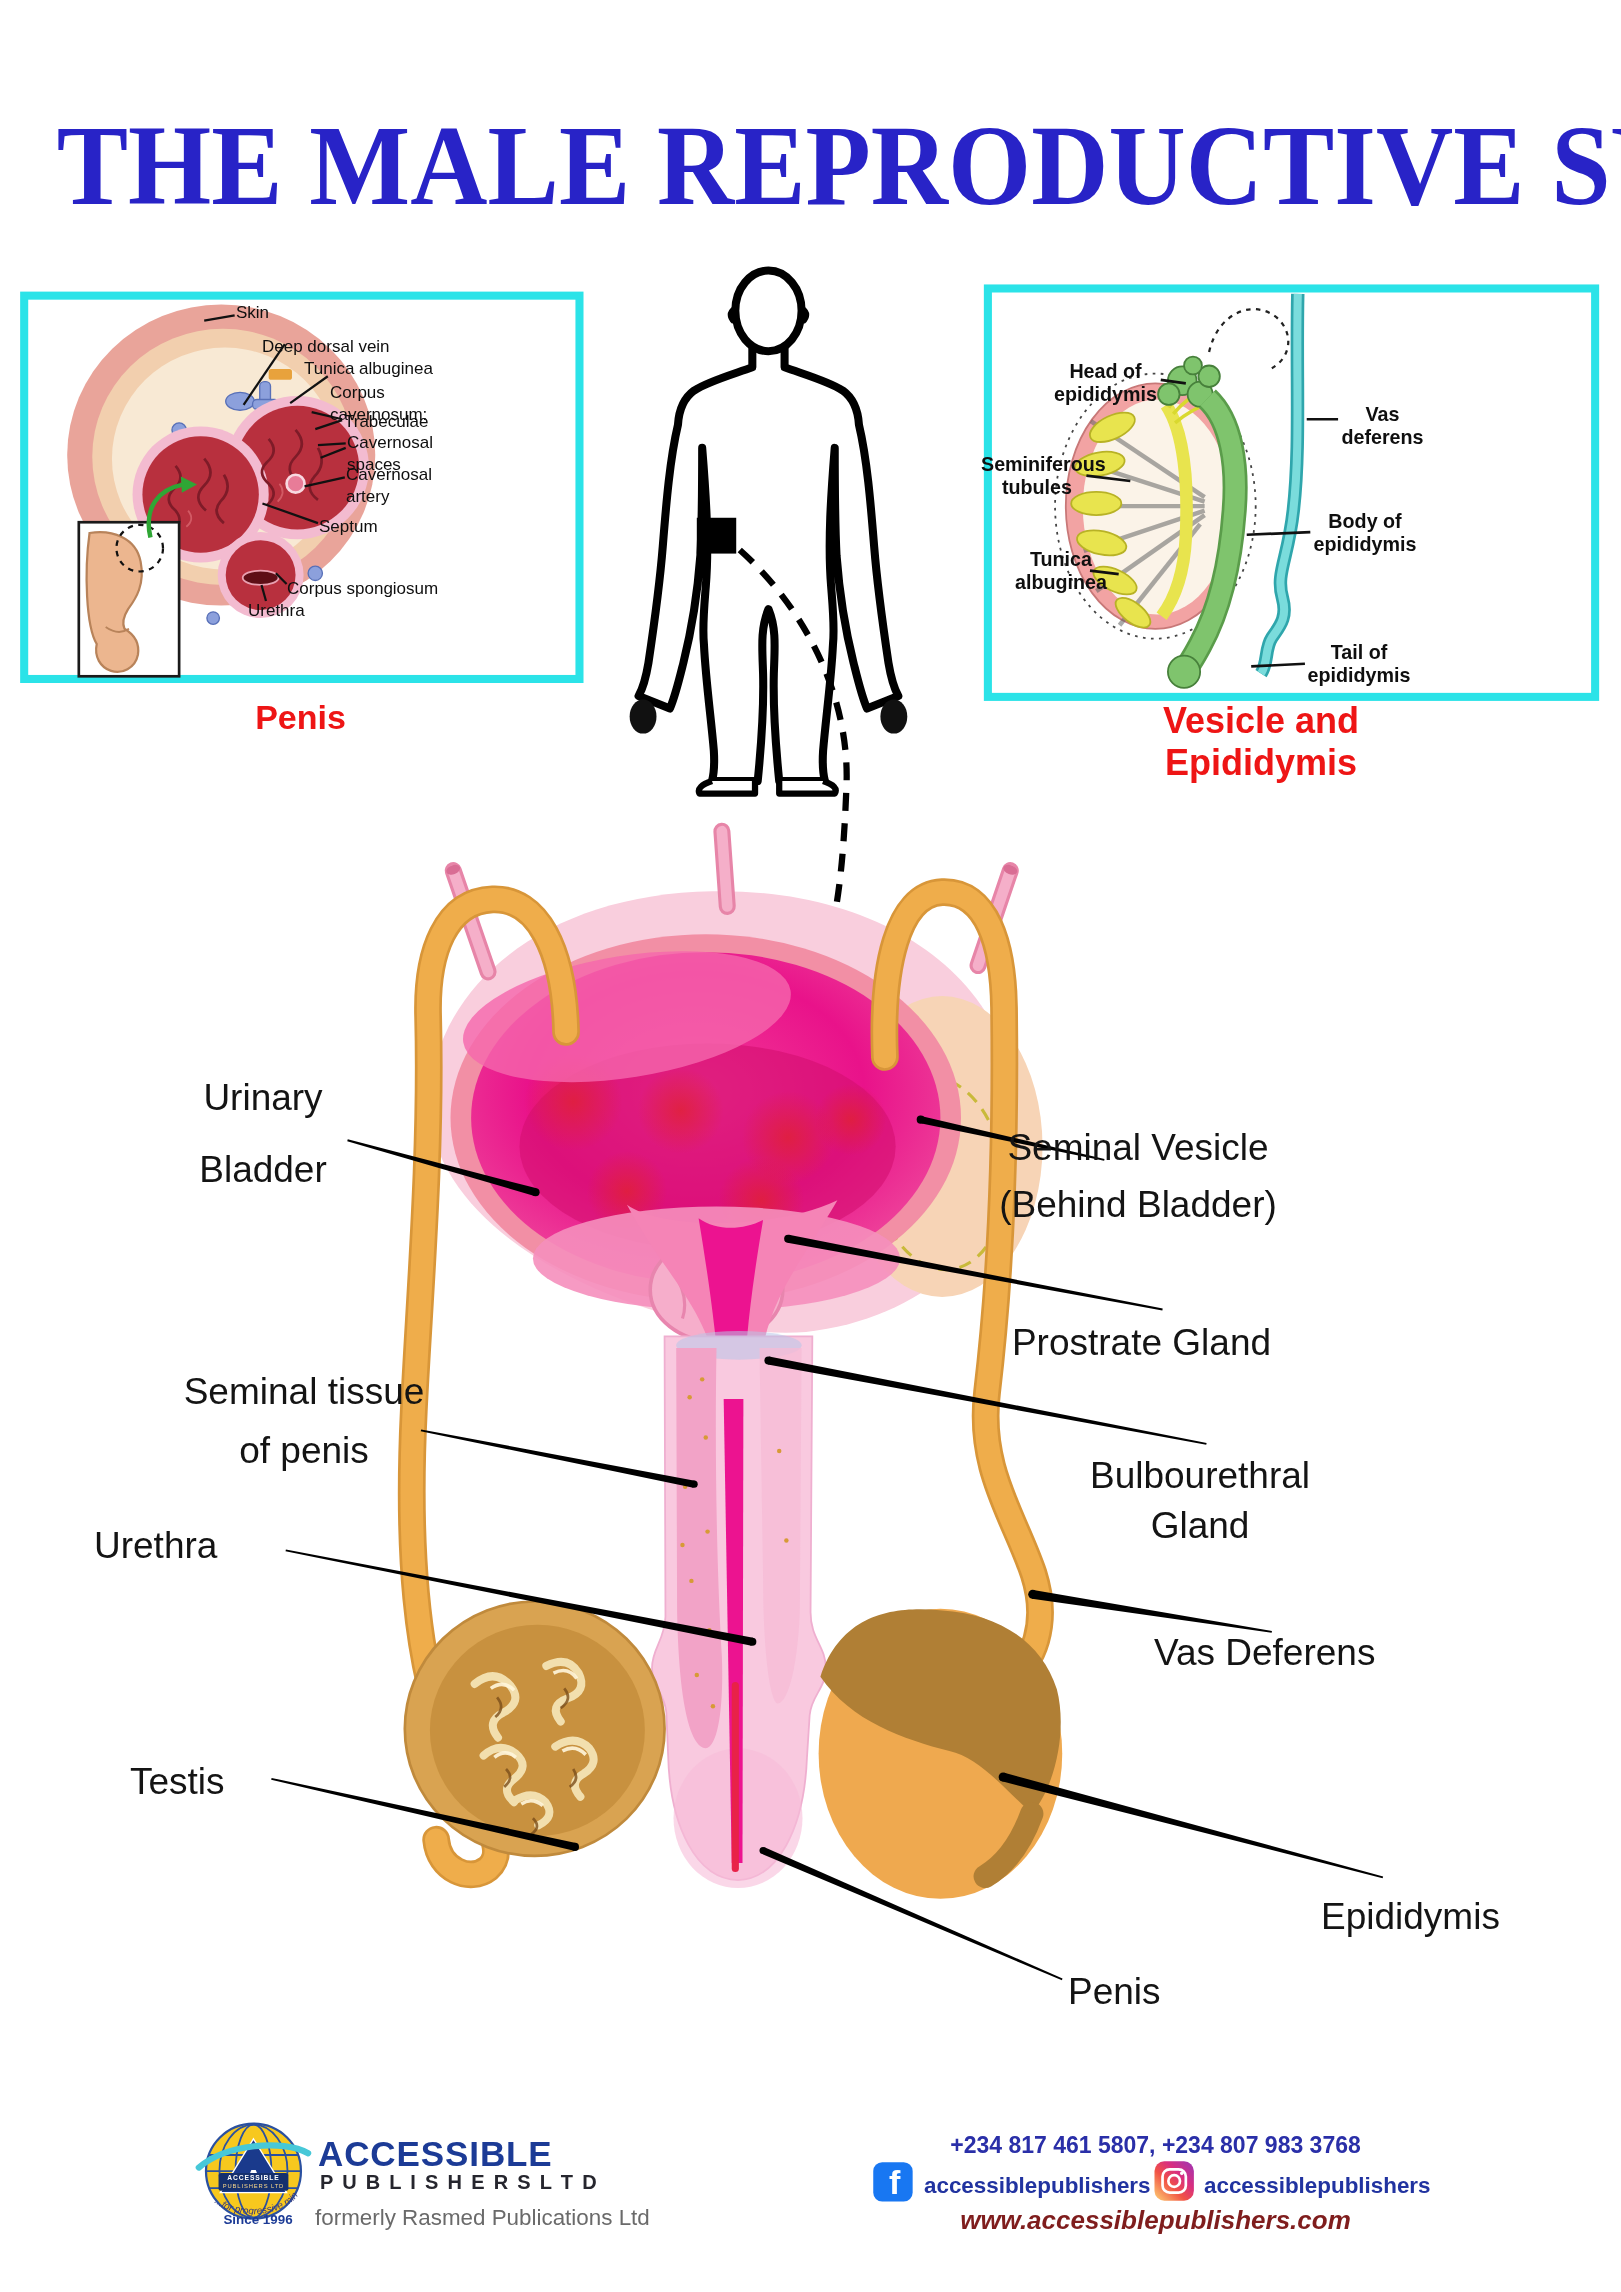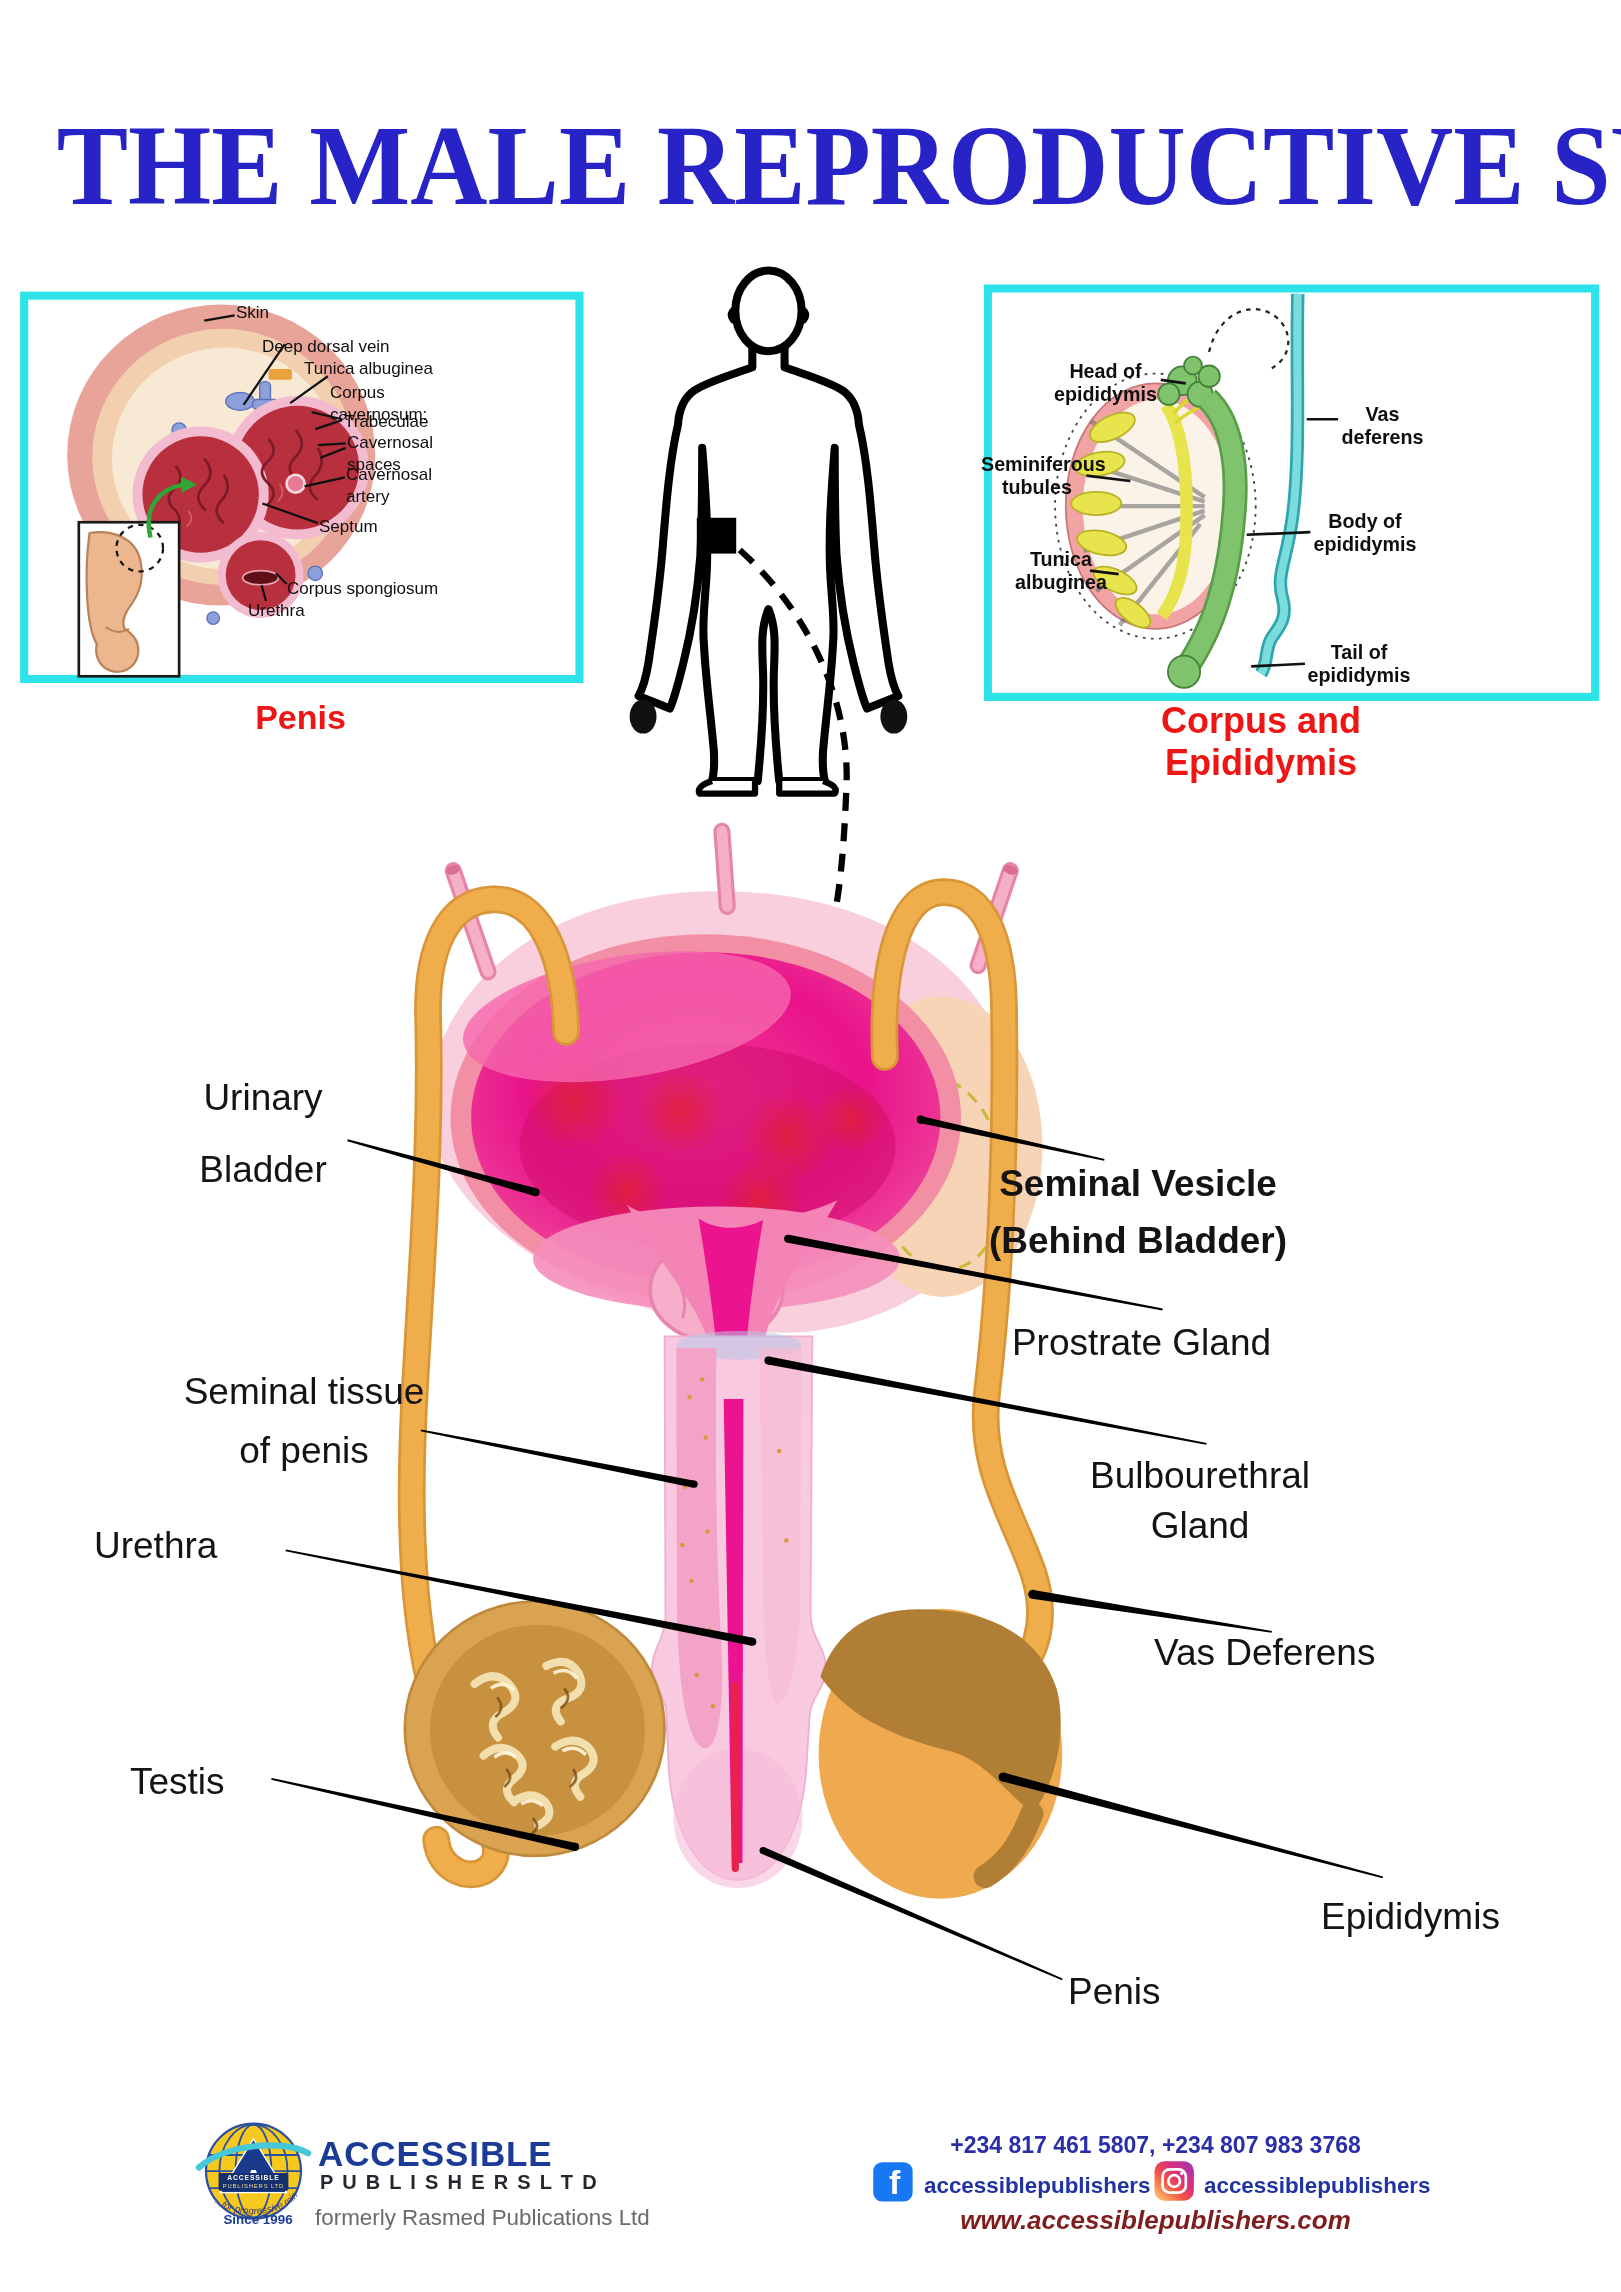--- a/index.html
+++ b/index.html
@@ -348,25 +348,25 @@
 <div class="abs insb c" style="left:1340px;top:403px;width:85px;">Vas
 deferens</div>
 <div class="abs insb c" style="left:981px;top:453px;width:112px;">Seminiferous
 tubules</div>
 <div class="abs insb c" style="left:1309px;top:510px;width:112px;">Body of
 epididymis</div>
 <div class="abs insb c" style="left:1014px;top:548px;width:94px;">Tunica
 albuginea</div>
 <div class="abs insb c" style="left:1303px;top:641px;width:112px;">Tail of
 epididymis</div>
-<div class="abs cap" style="left:1082px;top:700px;width:358px;font-size:36px;color:#EE1515;">Corpus and Epididymis</div>
+<div class="abs cap" style="left:1082px;top:700px;width:358px;font-size:36px;color:#EE1515;">Vesicle and Epididymis</div>
 
 <div class="abs lbl c" style="left:142px;top:1062px;width:242px;line-height:72px;">Urinary
 Bladder</div>
-<div class="abs lbl c" style="left:931px;top:1155px;width:414px;line-height:57px;font-weight:bold;">Seminal Vesicle
+<div class="abs lbl c" style="left:931px;top:1119px;width:414px;line-height:57px;">Seminal Vesicle
 (Behind Bladder)</div>
 <div class="abs lbl c" style="left:940px;top:1320px;width:403px;">Prostrate Gland</div>
 <div class="abs lbl c" style="left:1021px;top:1451px;width:358px;line-height:50px;">Bulbourethral
 Gland</div>
 <div class="abs lbl" style="left:1154px;top:1630px;">Vas Deferens</div>
 <div class="abs lbl c" style="left:125px;top:1362px;width:358px;line-height:59px;">Seminal tissue
 of penis</div>
 <div class="abs lbl" style="left:94px;top:1523px;">Urethra</div>
 <div class="abs lbl" style="left:130px;top:1759px;">Testis</div>
 <div class="abs lbl" style="left:1321px;top:1894px;">Epididymis</div>

